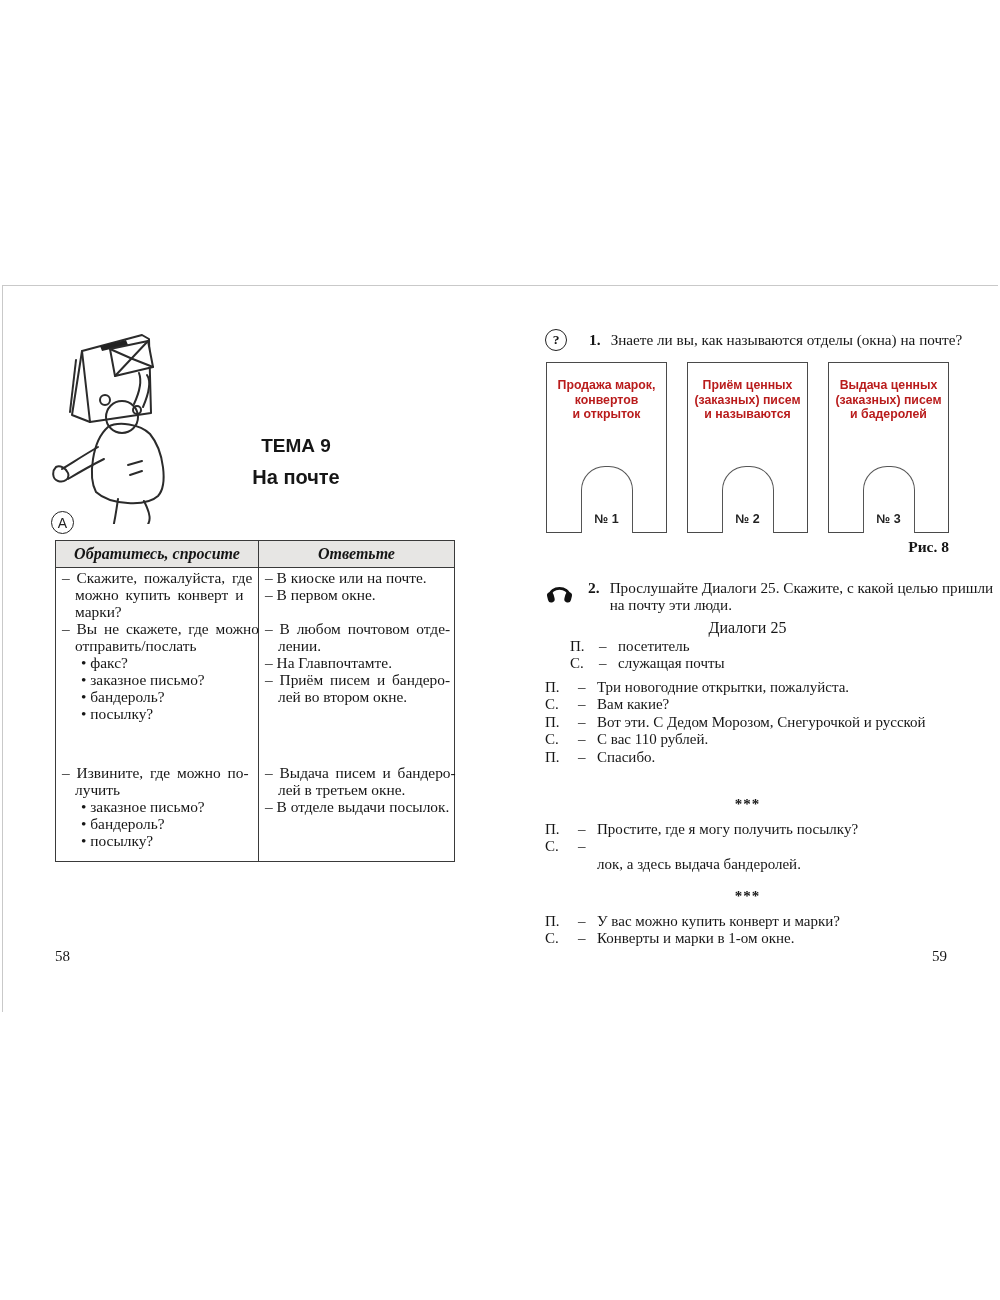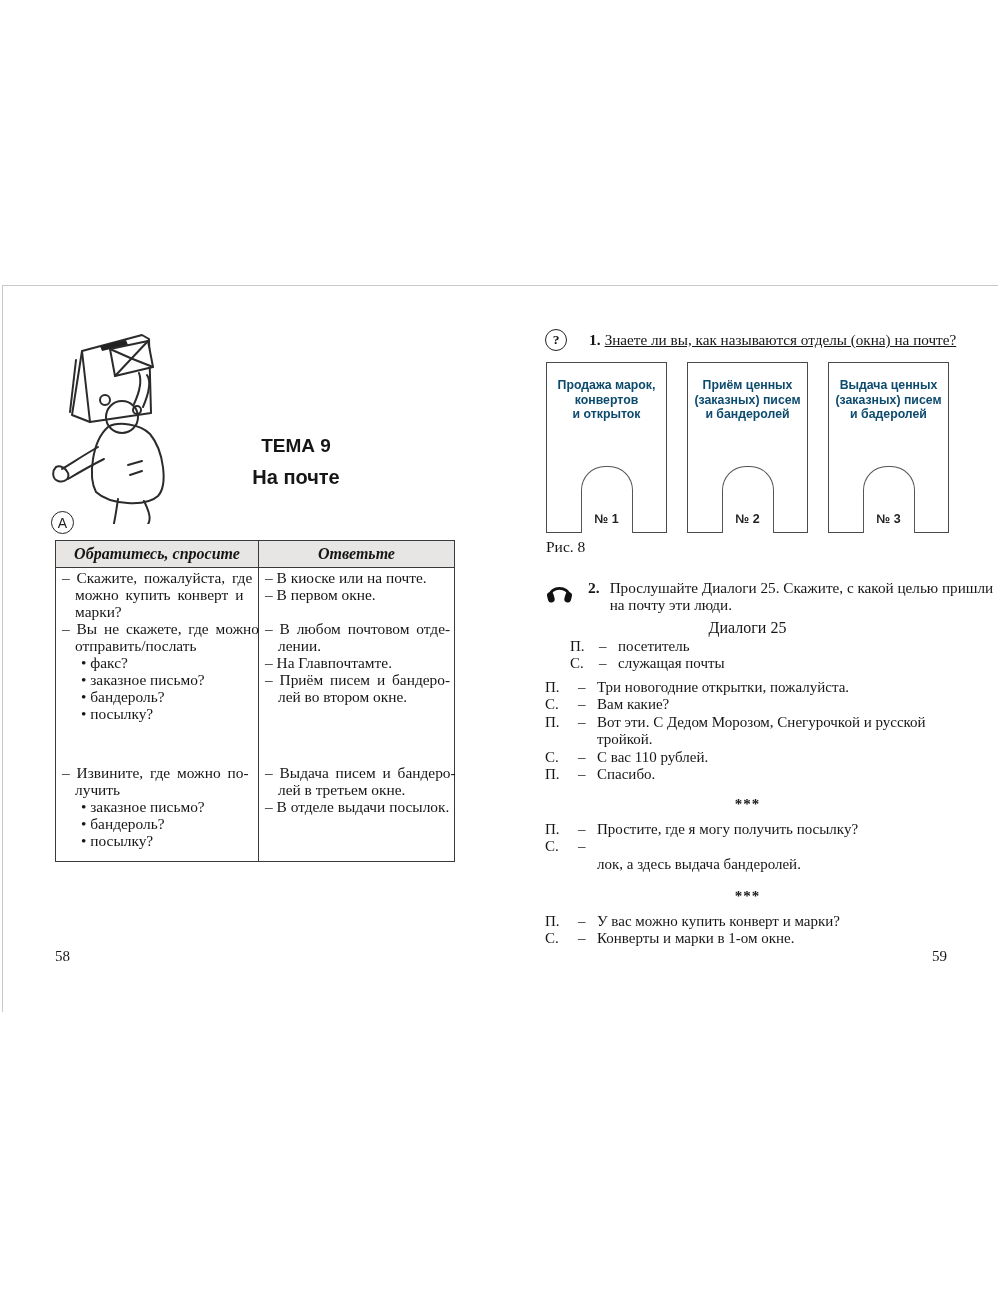--- a/index.html
+++ b/index.html
@@ -31,26 +31,26 @@
   
   .qicon{width:20px;height:20px;border:1.4px solid #222;border-radius:50%;text-align:center;
     line-height:20px;font-weight:bold;font-size:13.5px;flex:0 0 auto;}
   .exrow{display:flex;align-items:flex-start;}
   .exnum{font-weight:bold;font-size:15.5px;line-height:22px;}
   .extext{font-size:15.2px;line-height:22px;white-space:nowrap;}
   .ex2text{font-size:15.2px;line-height:17.4px;white-space:nowrap;}
   .boxes{display:flex;justify-content:space-between;width:403px;left:546px;top:362px;}
   .wbox{width:121px;height:171px;border:1.5px solid #4a4a4a;position:relative;box-sizing:border-box;background:#fff;}
   .wlab{margin-top:15px;text-align:center;font-family:"Liberation Sans",sans-serif;
-    font-weight:bold;font-size:12.3px;line-height:14.5px;color:#0c4a6e;}
+    font-weight:bold;font-size:12.3px;line-height:14.5px;color:#b91c1c;}
   .arch{position:absolute;bottom:-1px;left:50%;transform:translateX(-50%);width:50px;height:66px;
     border:1.2px solid #555;border-bottom:none;border-radius:24px 24px 0 0;background:#fff;}
   .archnum{position:absolute;bottom:7px;width:100%;text-align:center;
     font-family:"Liberation Sans",sans-serif;font-weight:bold;font-size:12.5px;color:#222;}
-  .figcap{width:403px;left:546px;top:538px;text-align:left;font-weight:normal;font-size:15.5px;}
+  .figcap{width:403px;left:546px;top:538px;text-align:right;font-weight:bold;font-size:15.5px;}
   .dlg-title{width:403px;left:546px;top:619px;text-align:center;font-weight:normal;font-size:16px;}
   .lrow{display:grid;grid-template-columns:29px 19px 1fr;font-size:15px;line-height:16.5px;}
   .drow{display:grid;grid-template-columns:33px 19px 1fr;font-size:15px;line-height:17.4px;}
   .drow span,.lrow span{white-space:nowrap;}
   .sep{font-weight:bold;text-align:center;width:403px;left:546px;font-size:15px;letter-spacing:1px;}
   .sketch{left:52px;top:329px;}
 </style>
 </head>
 <body>
 
@@ -137,39 +137,39 @@
     </table>
 
   <div class="abs pageno" style="left:55px;top:948px;">58</div>
 </div>
 
 <div>
 
   <div class="abs exrow" style="left:545px;top:329px;width:410px;">
     <div class="qicon">?</div>
     <div class="exnum" style="margin-left:22px;">1.</div>
-    <div class="extext" style="margin-left:4px;text-decoration:underline;">Знаете ли вы, как называются отделы (окна) на почте?</div>
+    <div class="extext" style="margin-left:10px;">Знаете ли вы, как называются отделы (окна) на почте?</div>
   </div>
 
   <div class="abs boxes">
     <div class="wbox">
       <div class="wlab">
         <div>Продажа марок,</div>
         <div>конвертов</div>
         <div>и открыток</div>
       </div>
       <div class="arch">
         <div class="archnum">№ 1</div>
       </div>
     </div>
     <div class="wbox">
       <div class="wlab">
         <div>Приём ценных</div>
         <div>(заказных) писем</div>
-        <div>и бандеролей</div>
+        <div>и называются</div>
       </div>
       <div class="arch">
         <div class="archnum">№ 2</div>
       </div>
     </div>
     <div class="wbox">
       <div class="wlab">
         <div>Выдача ценных</div>
         <div>(заказных) писем</div>
         <div>и бадеролей</div>
@@ -222,21 +222,20 @@
       <span>Вам какие?</span>
     </div>
     <div class="drow">
       <span>П.</span>
       <span>–</span>
       <span>Вот эти. С Дедом Морозом, Снегурочкой и русской</span>
     </div>
     <div class="drow">
       <span></span>
       <span></span>
-      <span>тройкой.</span>
     </div>
     <div class="drow">
       <span>С.</span>
       <span>–</span>
       <span>С вас 110 рублей.</span>
     </div>
     <div class="drow">
       <span>П.</span>
       <span>–</span>
       <span>Спасибо.</span>

